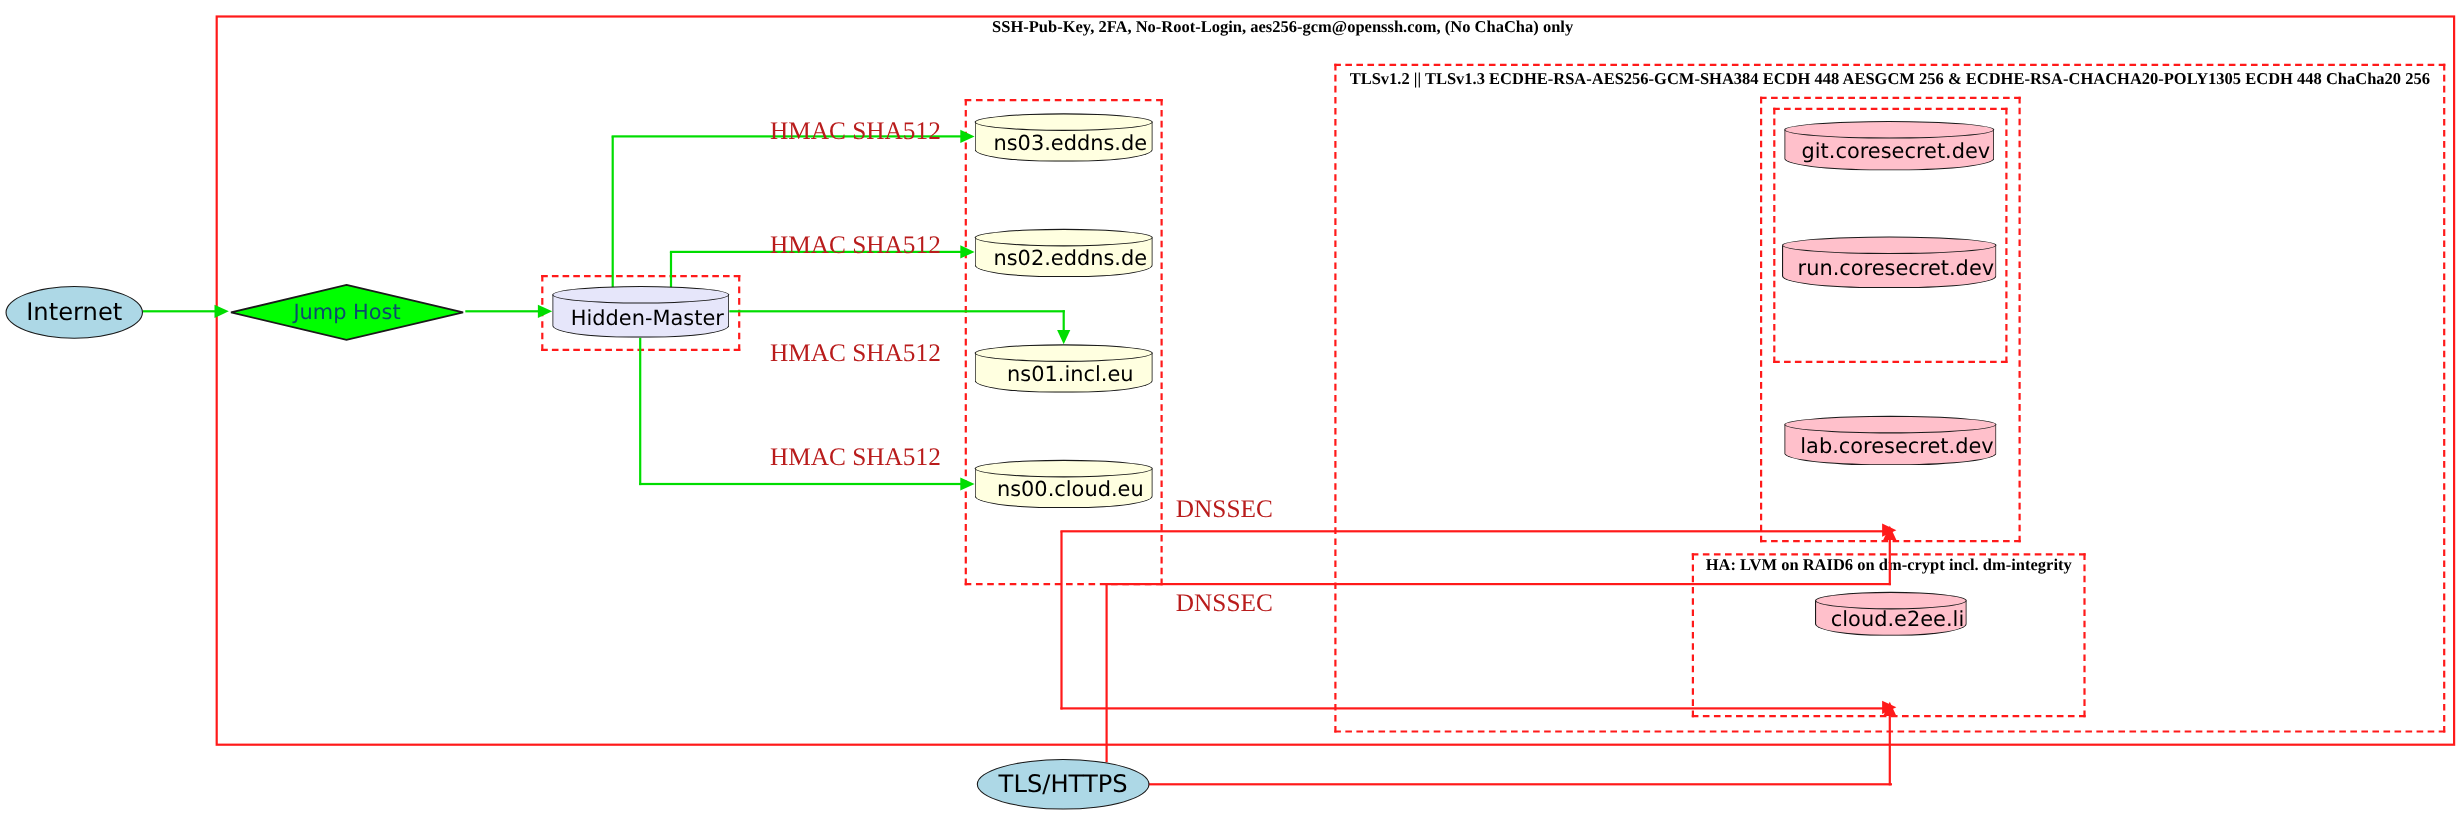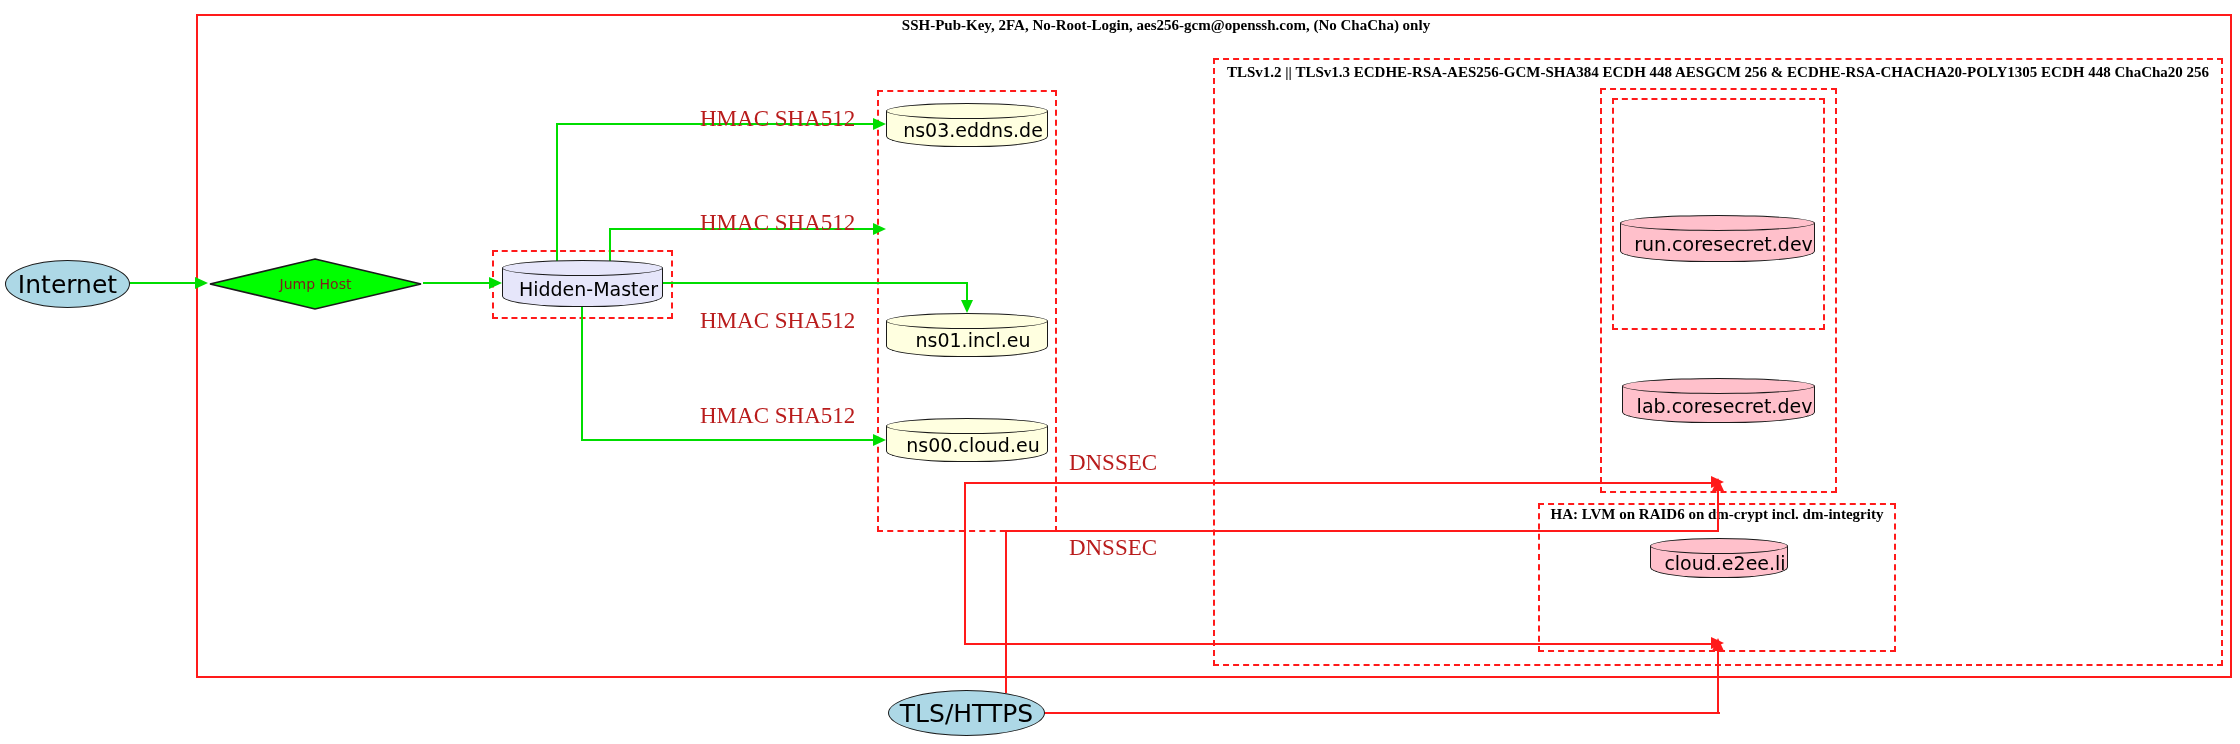--- a/index.html
+++ b/index.html
@@ -8,21 +8,21 @@
 
   
   .cluster{position:absolute;border:2px solid #ff1a1a;box-sizing:border-box;}
   .cluster.dashed{border-style:dashed;}
   .cluster-label{position:absolute;font-family:"Liberation Serif","DejaVu Serif",serif;
                  font-size:15px;color:#000;text-align:center;white-space:nowrap;font-weight:bold;}
 
   
   .ellipse{position:absolute;border:1.7px solid #1a1a1a;border-radius:50%;
            display:flex;align-items:center;justify-content:center;box-sizing:border-box;
-           font-size:25px;color:#000;}
+           font-size:22px;color:#000;}
 
   
   .cyl{position:absolute;}
   .cyl .ctop{position:absolute;left:0;right:0;top:0;height:16px;background:var(--fill);
              border:1.6px solid #1a1a1a;border-radius:50%;box-sizing:border-box;}
   .cyl .cbody{position:absolute;left:0;right:0;top:8px;bottom:0;background:var(--fill);
               border:1.6px solid #1a1a1a;border-top:none;
               border-radius:0 0 45% 45% / 0 0 11px 11px;box-sizing:border-box;}
   .cyl .clabel{position:absolute;left:0;right:0;top:12px;bottom:2px;display:flex;
                align-items:center;justify-content:center;font-size:19px;color:#000;z-index:2;padding-left:12px;}
@@ -35,21 +35,21 @@
   .arr-r-green{border-top:6px solid transparent;border-bottom:6px solid transparent;border-left:13px solid #00dd00;}
   .arr-d-green{border-left:6px solid transparent;border-right:6px solid transparent;border-top:13px solid #00dd00;}
   .arr-r-red{border-top:6px solid transparent;border-bottom:6px solid transparent;border-left:13px solid #ff1a1a;}
   .arr-u-red{border-left:6px solid transparent;border-right:6px solid transparent;border-bottom:13px solid #ff1a1a;}
 
   
   .edge-label{position:absolute;font-family:"Liberation Serif","DejaVu Serif",serif;
               font-size:23px;color:#b91c1c;text-align:center;white-space:nowrap;}
 
   .diamond-label{position:absolute;inset:0;display:flex;align-items:center;justify-content:center;
-                 font-size:14px;color:#7f1d1d;}
+                 font-size:19px;color:#0c4a6e;}
 </style>
 </head>
 <body>
 
 <div id="canvas">
 
   <div class="cluster" style="left:196px;top:14px;width:2036px;height:664px;"></div>
   <div class="cluster-label" style="left:766px;top:17px;width:800px;">SSH-Pub-Key, 2FA, No-Root-Login, aes256-gcm@openssh.com, (No ChaCha) only</div>
 
   <div class="cluster dashed" style="left:1213px;top:58px;width:1010px;height:608px;"></div>
@@ -124,31 +124,41 @@
     <div class="cbody"></div>
       <div class="ctop"></div>
     <div class="clabel">Hidden-Master</div>
   </div>
 
   <div class="cyl" style="left:886px;top:103px;width:162px;height:44px;--fill:#ffffe0;">
     <div class="cbody"></div>
       <div class="ctop"></div>
     <div class="clabel">ns03.eddns.de</div>
   </div>
+  <div class="cyl" style="left:886px;top:208px;width:162px;height:44px;--fill:#ffffe0;">
+    <div class="cbody"></div>
+      <div class="ctop"></div>
+    <div class="clabel">ns02.eddns.de</div>
+  </div>
   <div class="cyl" style="left:886px;top:313px;width:162px;height:44px;--fill:#ffffe0;">
     <div class="cbody"></div>
       <div class="ctop"></div>
     <div class="clabel">ns01.incl.eu</div>
   </div>
   <div class="cyl" style="left:886px;top:418px;width:162px;height:44px;--fill:#ffffe0;">
     <div class="cbody"></div>
       <div class="ctop"></div>
     <div class="clabel">ns00.cloud.eu</div>
   </div>
 
+  <div class="cyl" style="left:1622px;top:110px;width:191px;height:45px;--fill:#ffc0cb;">
+    <div class="cbody"></div>
+      <div class="ctop"></div>
+    <div class="clabel">git.coresecret.dev</div>
+  </div>
   <div class="cyl" style="left:1620px;top:215px;width:195px;height:47px;--fill:#ffc0cb;">
     <div class="cbody"></div>
       <div class="ctop"></div>
     <div class="clabel">run.coresecret.dev</div>
   </div>
   <div class="cyl" style="left:1622px;top:378px;width:193px;height:45px;--fill:#ffc0cb;">
     <div class="cbody"></div>
       <div class="ctop"></div>
     <div class="clabel">lab.coresecret.dev</div>
   </div>

